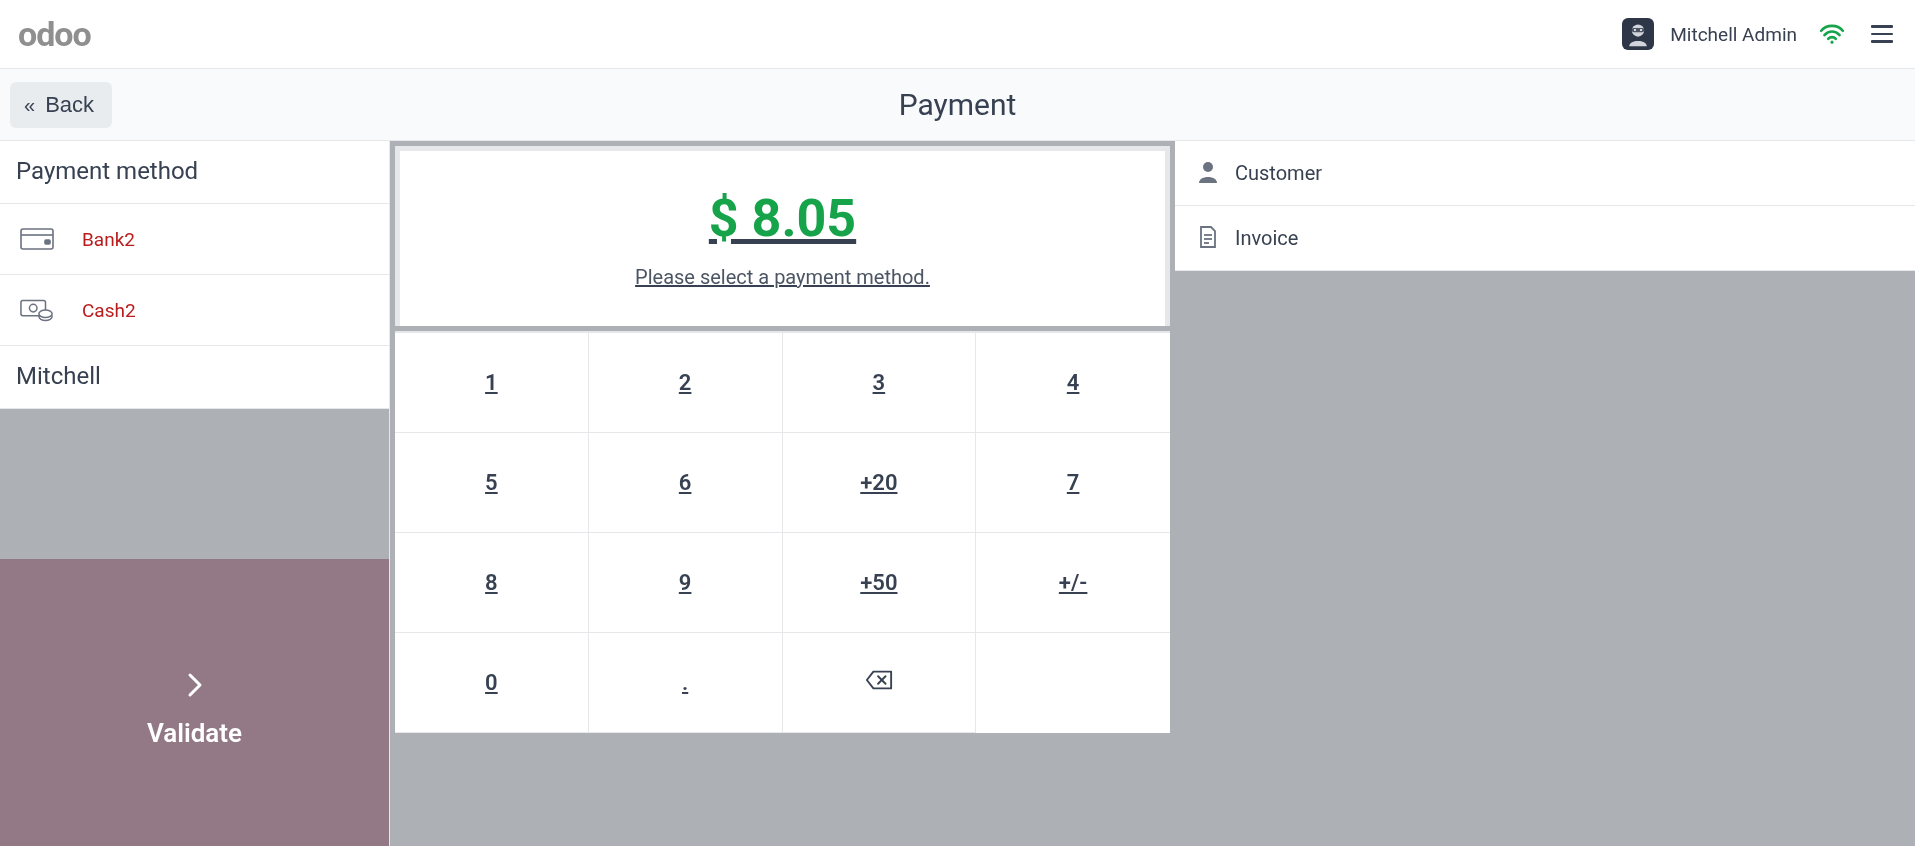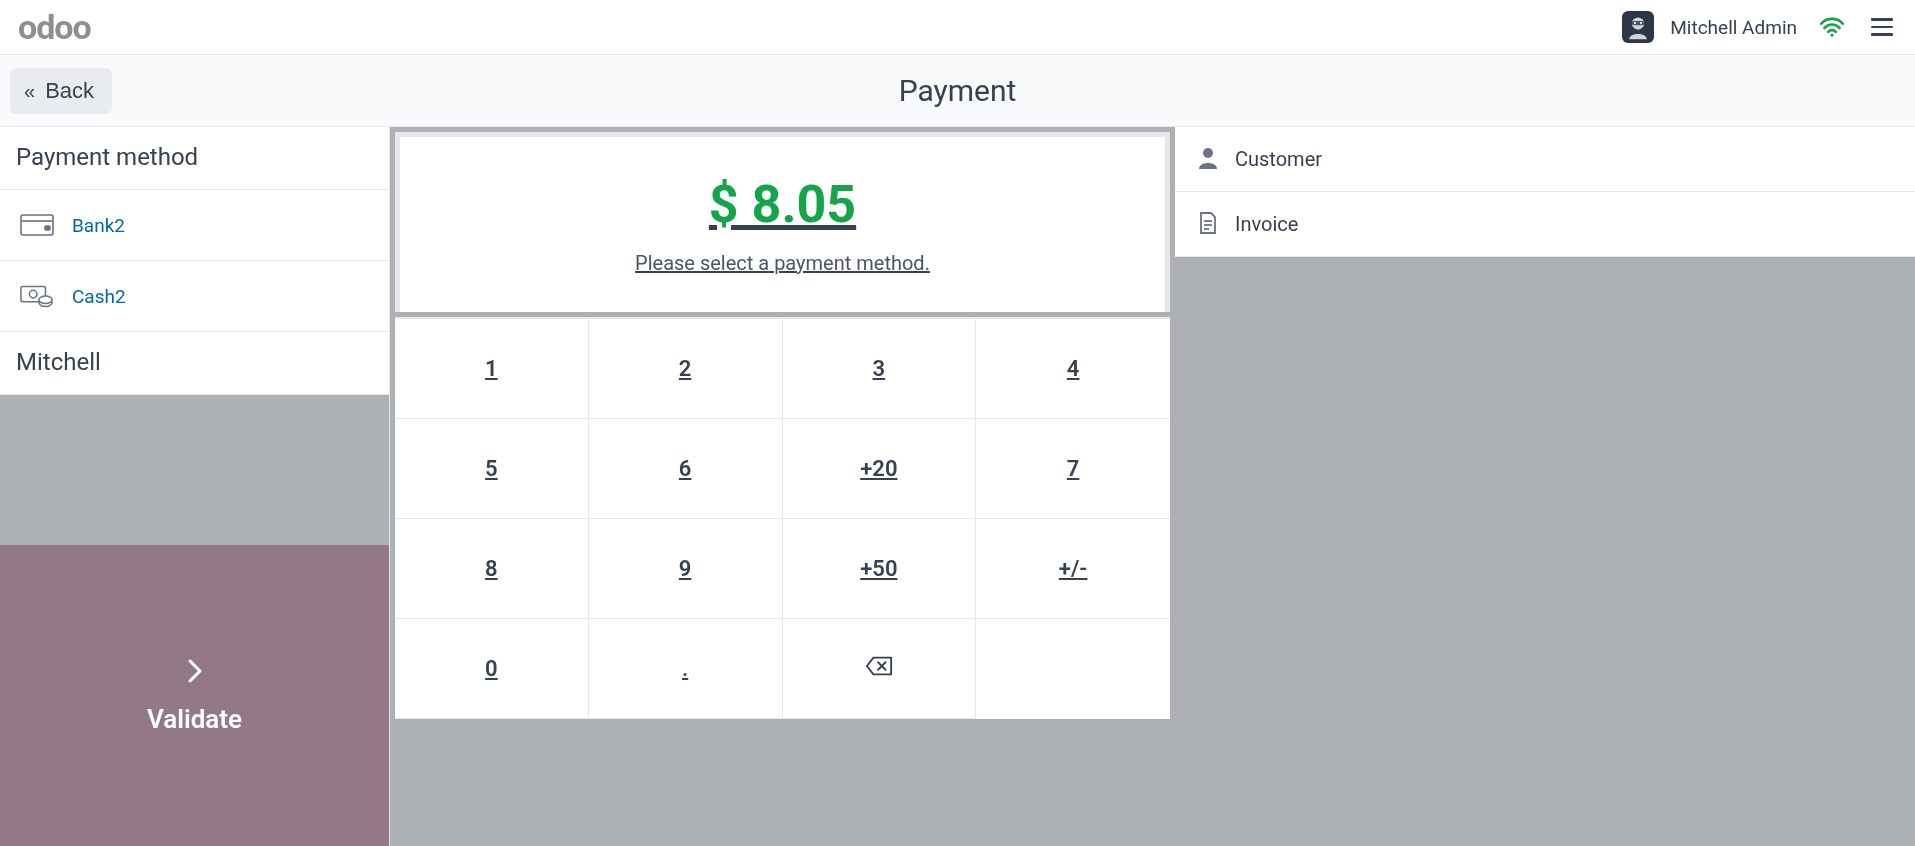--- a/index.html
+++ b/index.html
@@ -1,19 +1,19 @@
 <!DOCTYPE html>
 <html><head>
 <meta charset="utf-8">
 <style>
   * { box-sizing: border-box; margin: 0; padding: 0; }
   html, body { width: 1915px; height: 846px; font-family: -apple-system, BlinkMacSystemFont, "Segoe UI", Roboto, Helvetica, Arial, sans-serif; color: #374151; background: #fff; overflow: hidden; }
 
   
-  .topbar { height: 55px; display: flex; align-items: center; justify-content: space-between; padding: 0 18px; border-bottom: 1px solid #e5e7eb; }
+  .topbar { height: 69px; display: flex; align-items: center; justify-content: space-between; padding: 0 18px; border-bottom: 1px solid #e5e7eb; }
   .logo { font-size: 34px; font-weight: 700; color: #8f8f8f; letter-spacing: -1px; }
   .topbar-right { display: flex; align-items: center; gap: 22px; }
   .user-box { display: flex; align-items: center; gap: 16px; }
   .avatar { width: 32px; height: 32px; border-radius: 6px; background: #2d3748; position: relative; overflow: hidden; display: flex; align-items: center; justify-content: center; }
   .avatar svg { width: 28px; height: 28px; }
   .user-name { font-size: 19px; color: #374151; }
   .wifi-icon { color: #16a34a; display: flex; align-items: center; }
   .hamburger { display: flex; flex-direction: column; gap: 5px; cursor: pointer; padding: 4px; }
   .hamburger span { display: block; width: 22px; height: 2.5px; background: #374151; border-radius: 1px; }
 
@@ -22,21 +22,21 @@
   .back-btn { margin-left: 10px; background: #e9ecef; border: none; border-radius: 6px; padding: 10px 18px 10px 14px; display: flex; align-items: center; gap: 10px; font-size: 22px; color: #374151; cursor: pointer; }
   .back-btn .chev { font-size: 20px; line-height: 1; }
   .page-title { position: absolute; left: 50%; transform: translateX(-50%); font-size: 30px; color: #374151; }
 
   
   .main { display: grid; grid-template-columns: 390px 1fr 740px; height: calc(846px - 55px - 72px); }
 
   
   .left-col { display: flex; flex-direction: column; border-right: 1px solid #e5e7eb; }
   .section-header { padding: 16px 24px 18px 16px; font-size: 24px; color: #374151; border-bottom: 1px solid #e5e7eb; background: #fff; }
-  .pm-item { display: flex; align-items: center; gap: 18px; padding: 22px 20px; border-bottom: 1px solid #e5e7eb; cursor: pointer; font-size: 19px; color: #0369a1; background: #fff; }
+  .pm-item { display: flex; align-items: center; gap: 28px; padding: 22px 20px; border-bottom: 1px solid #e5e7eb; cursor: pointer; font-size: 19px; color: #b91c1c; background: #fff; }
   .pm-item .icon { width: 34px; height: 26px; display: flex; align-items: center; justify-content: center; color: #6b7280; }
 
   .left-spacer { flex: 0 0 150px; background: #adb0b5; }
 
   .validate-btn { flex: 1; background: #927985; color: #fff; display: flex; flex-direction: column; align-items: center; justify-content: center; gap: 12px; cursor: pointer; }
   .validate-btn .arrow { font-size: 30px; }
   .validate-btn .label { font-size: 26px; font-weight: 600; }
 
   
   .center-col { display: flex; flex-direction: column; padding: 5px; background: #adb0b5; text-decoration: underline; }

